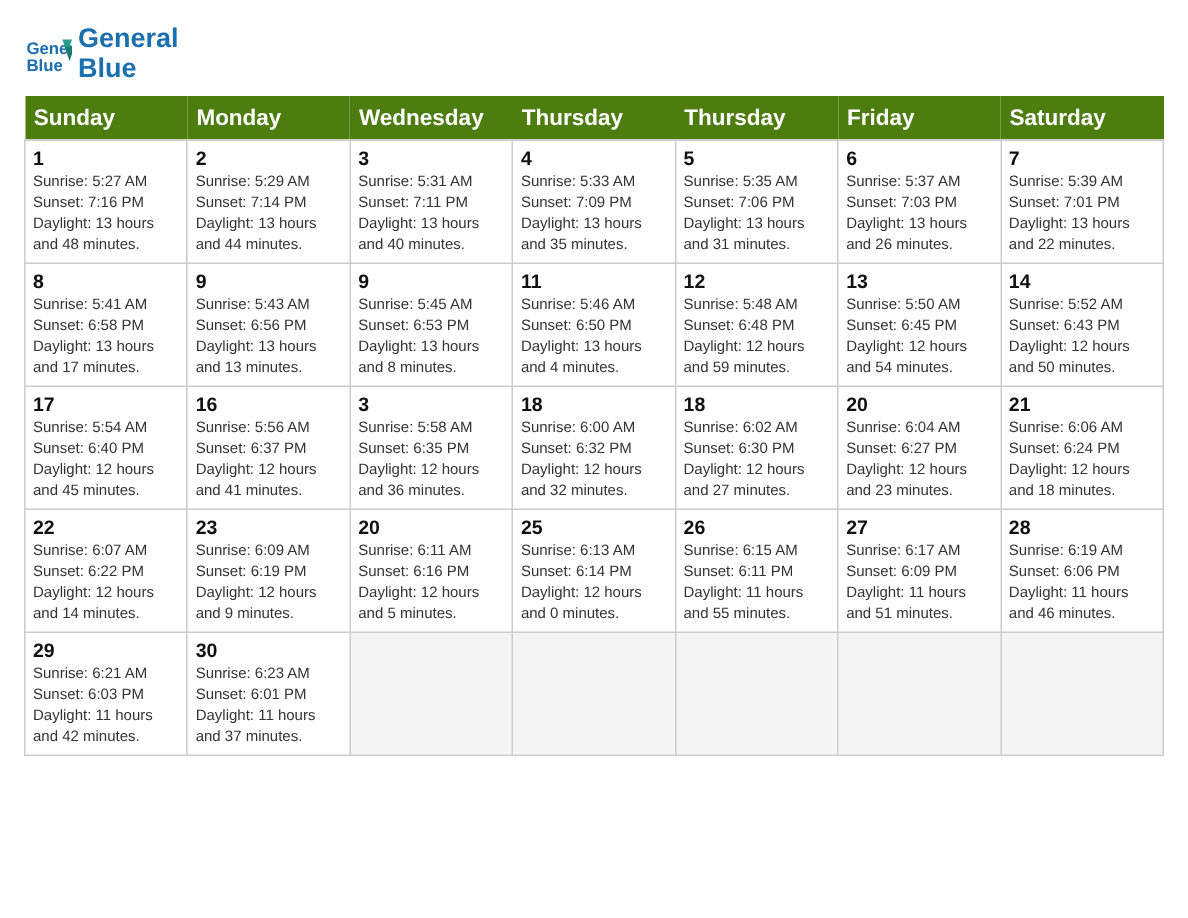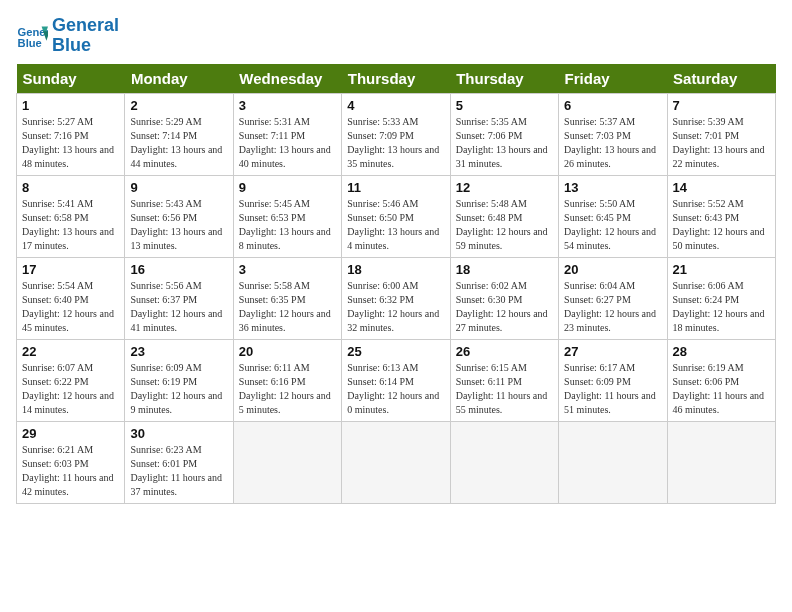--- a/index.html
+++ b/index.html
@@ -74,21 +74,20 @@
       font-size: 13px;
       font-weight: bold;
       color: #111;
       display: block;
       margin-bottom: 2px;
     }
     .day-info {
       font-size: 10px;
       color: #333;
       line-height: 1.4;
-      font-family: Liberation Serif, serif;
     }
   </style>
 </head>
 <body>
 
 <div class="header-area">
   <div class="logo">
     <svg class="logo-icon" viewBox="0 0 40 40">
       <text x="2" y="20" font-size="14" font-weight="bold" fill="#1a6faf">General</text>
       <text x="2" y="34" font-size="14" font-weight="bold" fill="#1a6faf">Blue</text>

